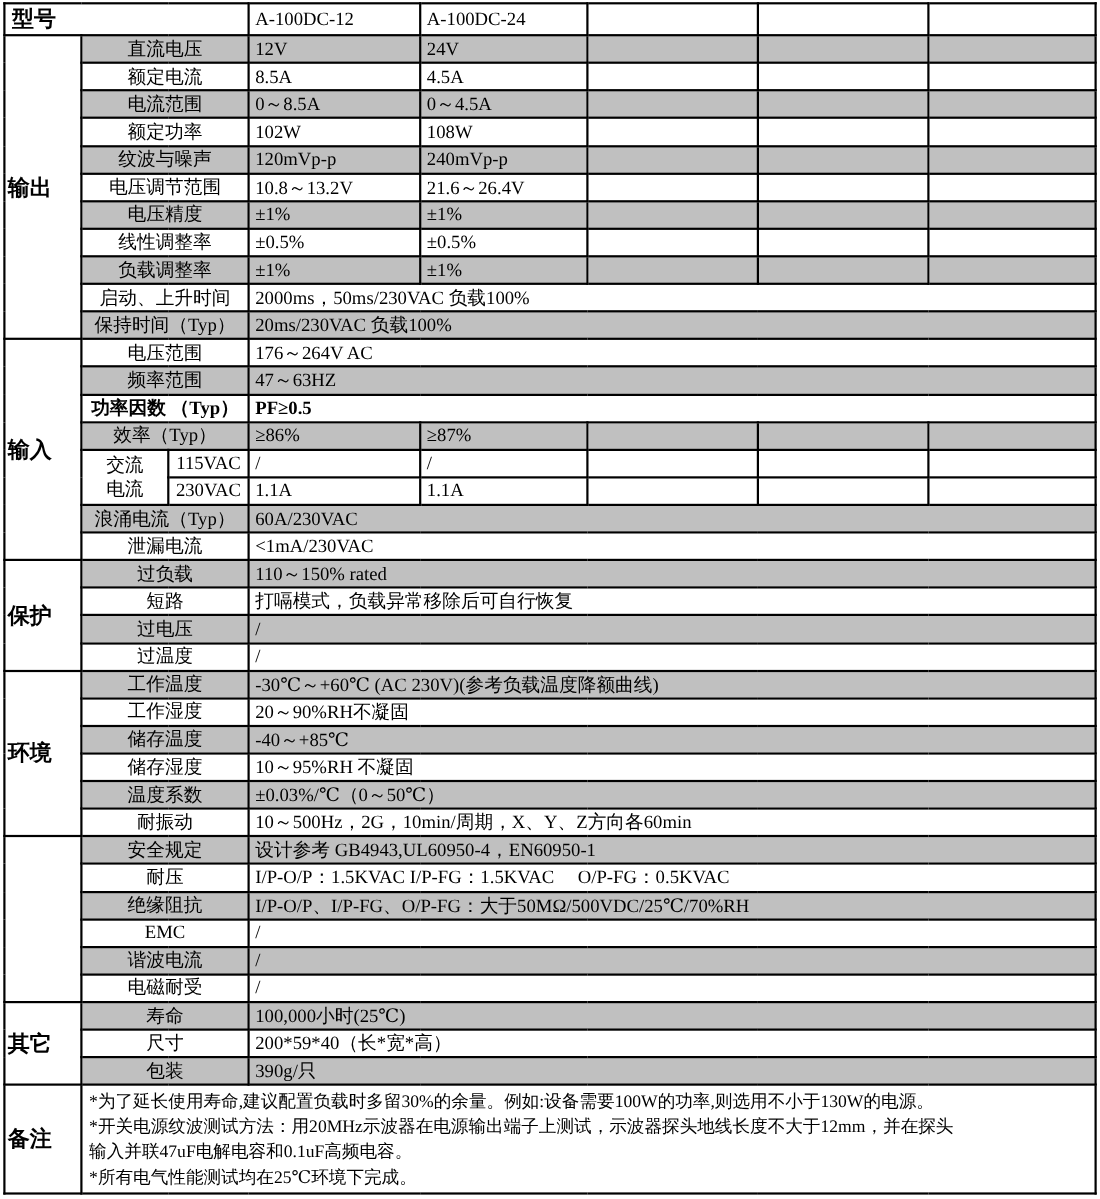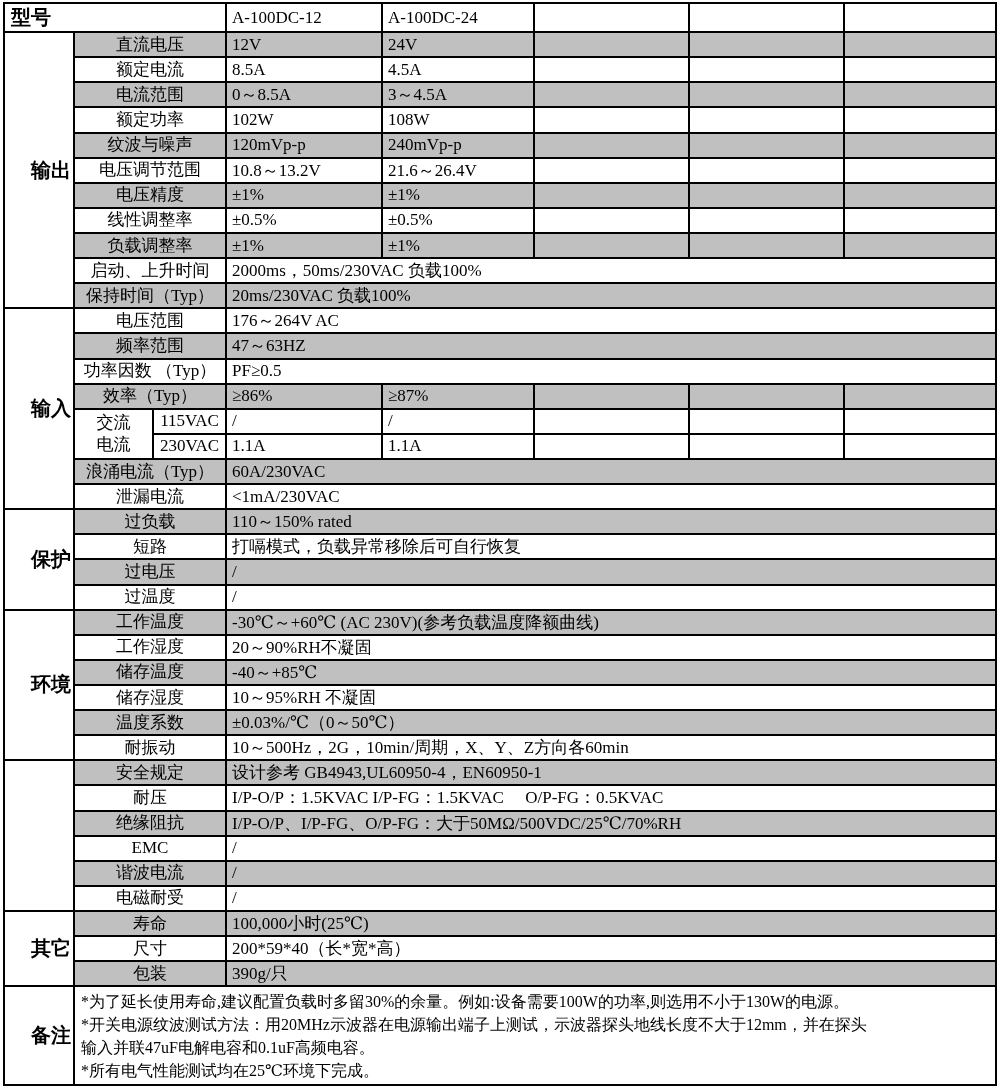--- a/index.html
+++ b/index.html
@@ -19,21 +19,21 @@
     padding:0 4px;
     font-size:17px;
     overflow:hidden;
     white-space:pre;
     vertical-align:middle;
     background:#fff;
   }
   table.spec td.cat{
     font-weight:bold;
     font-size:20px;
-    text-align:right;
+    text-align:left;
     background:#fff !important;
     padding:0 2px;
   }
   table.spec td.left{text-align:left;padding-left:6px;margin-left:16px;}
   table.spec td.param{text-align:center;line-height:22px;}
   table.spec td.value{text-align:left;padding-left:5px;}
   table.spec tr.gray td{background:var(--row-gray,#c0c0c0);}
   table.spec td.notes{
     text-align:left;
     vertical-align:middle;
@@ -81,21 +81,21 @@
           <td colspan="2" class="param">额定电流</td>
           <td class="value">8.5A</td>
           <td class="value">4.5A</td>
           <td class="value"></td>
           <td class="value"></td>
           <td class="value"></td>
         </tr>
         <tr class="gray" style="height: 25px;">
           <td colspan="2" class="param">电流范围</td>
           <td class="value">0～8.5A</td>
-          <td class="value">3～4.5A</td>
+          <td class="value">0～4.5A</td>
           <td class="value"></td>
           <td class="value"></td>
           <td class="value"></td>
         </tr>
         <tr class="white" style="height: 25px;">
           <td colspan="2" class="param">额定功率</td>
           <td class="value">102W</td>
           <td class="value">108W</td>
           <td class="value"></td>
           <td class="value"></td>
@@ -151,21 +151,21 @@
         </tr>
         <tr class="white" style="height: 25px;">
           <td rowspan="8" class="cat">输入</td>
           <td colspan="2" class="param">电压范围</td>
           <td colspan="5" class="value">176～264V AC</td>
         </tr>
         <tr class="gray" style="height: 25px;">
           <td colspan="2" class="param">频率范围</td>
           <td colspan="5" class="value">47～63HZ</td>
         </tr>
-        <tr class="white" style="height: 25px;">
+        <tr class="white" style="height: 25px; font-weight: bold;">
           <td colspan="2" class="param">功率因数 （Typ）</td>
           <td colspan="5" class="value">PF≥0.5</td>
         </tr>
         <tr class="gray" style="height: 25px;">
           <td colspan="2" class="param">效率（Typ）</td>
           <td class="value">≥86%</td>
           <td class="value">≥87%</td>
           <td class="value"></td>
           <td class="value"></td>
           <td class="value"></td>

